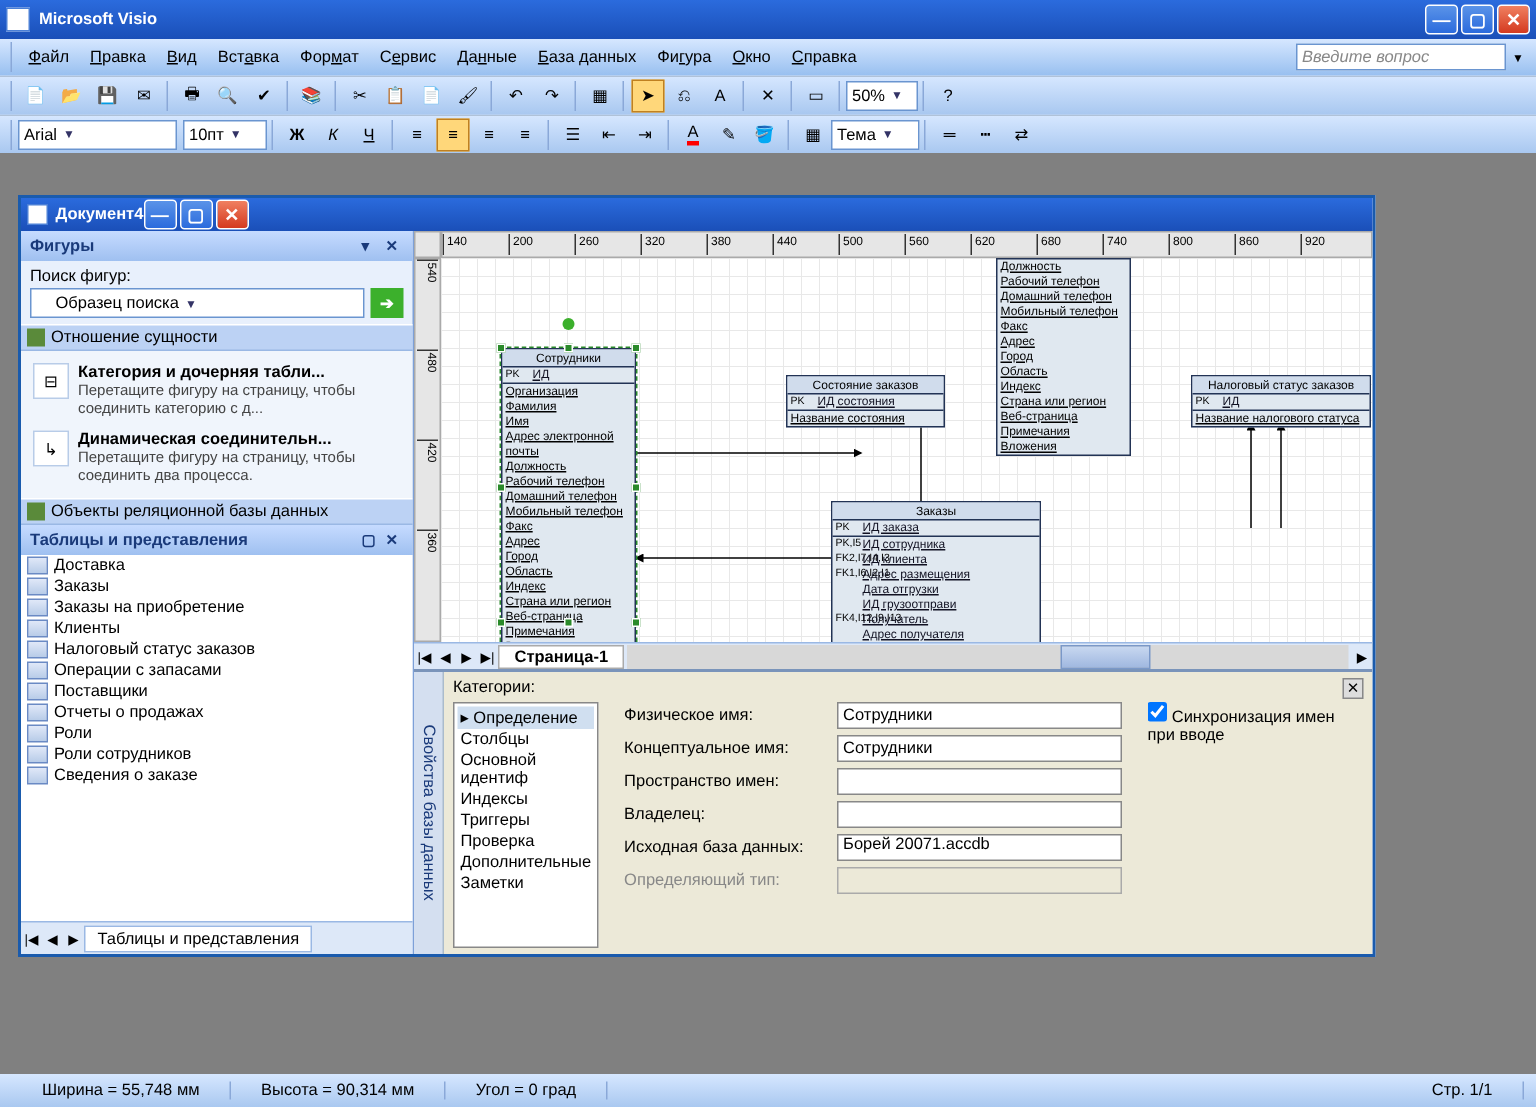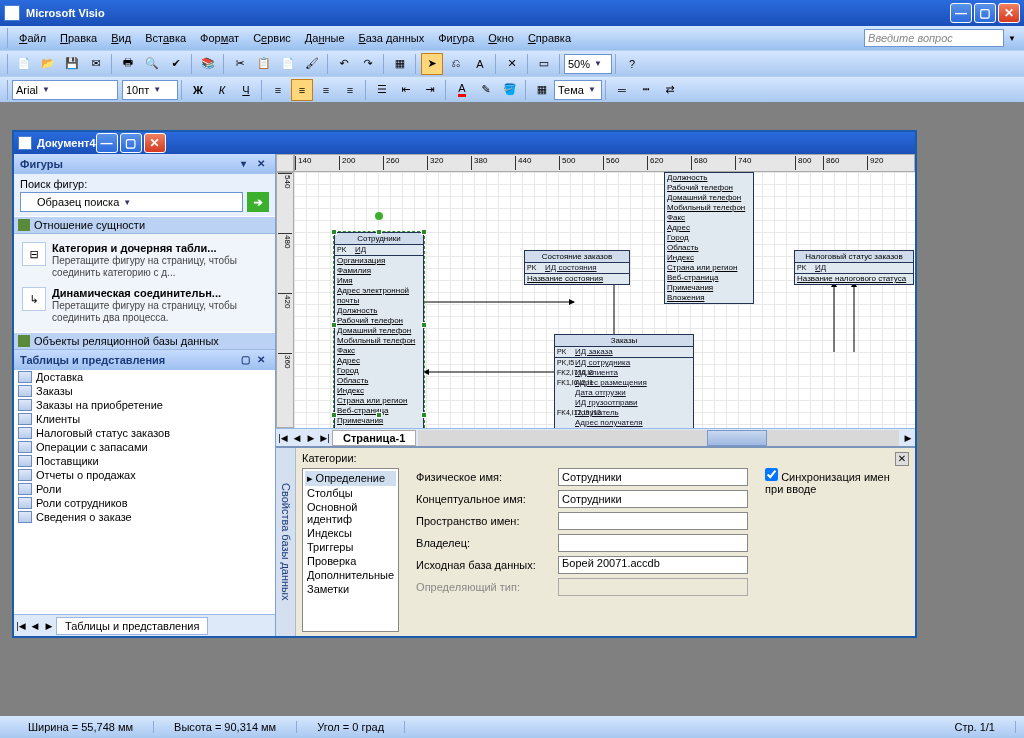--- a/index.html
+++ b/index.html
@@ -209,21 +209,21 @@
   <div class="tool-btn">⇤</div>
   <div class="tool-btn">⇥</div>
   <div class="tool-sep"></div>
   <div class="tool-btn">
       <span style="border-bottom:3px solid red;">A</span>
     </div>
   <div class="tool-btn">✎</div>
   <div class="tool-btn">🪣</div>
   <div class="tool-sep"></div>
   <div class="tool-btn">▦</div>
-  <div class="combo" style="width:48px;">
+  <div class="combo" style="width:59px;">
       <span>Тема</span>
       <span class="drop">▼</span>
     </div>
   <div class="tool-sep"></div>
   <div class="tool-btn">═</div>
   <div class="tool-btn">┅</div>
   <div class="tool-btn">⇄</div>
 </div>
 
 <div class="doc-window">
@@ -349,21 +349,21 @@
               <div class="tick" style="left: 44px;">200</div>
               <div class="tick" style="left: 88px;">260</div>
               <div class="tick" style="left: 132px;">320</div>
               <div class="tick" style="left: 176px;">380</div>
               <div class="tick" style="left: 220px;">440</div>
               <div class="tick" style="left: 264px;">500</div>
               <div class="tick" style="left: 308px;">560</div>
               <div class="tick" style="left: 352px;">620</div>
               <div class="tick" style="left: 396px;">680</div>
               <div class="tick" style="left: 440px;">740</div>
-              <div class="tick" style="left: 484px; margin-left: 16px;">800</div>
+              <div class="tick" style="left: 484px;">800</div>
               <div class="tick" style="left: 528px;">860</div>
               <div class="tick" style="left: 572px;">920</div>
             </div>
         </div>
         <div class="canvas-row">
           <div class="ruler-v" id="ruler-v">
               <div class="tick" style="top: 0px;">540</div>
               <div class="tick" style="top: 60px;">480</div>
               <div class="tick" style="top: 120px;">420</div>
               <div class="tick" style="top: 180px;">360</div>

